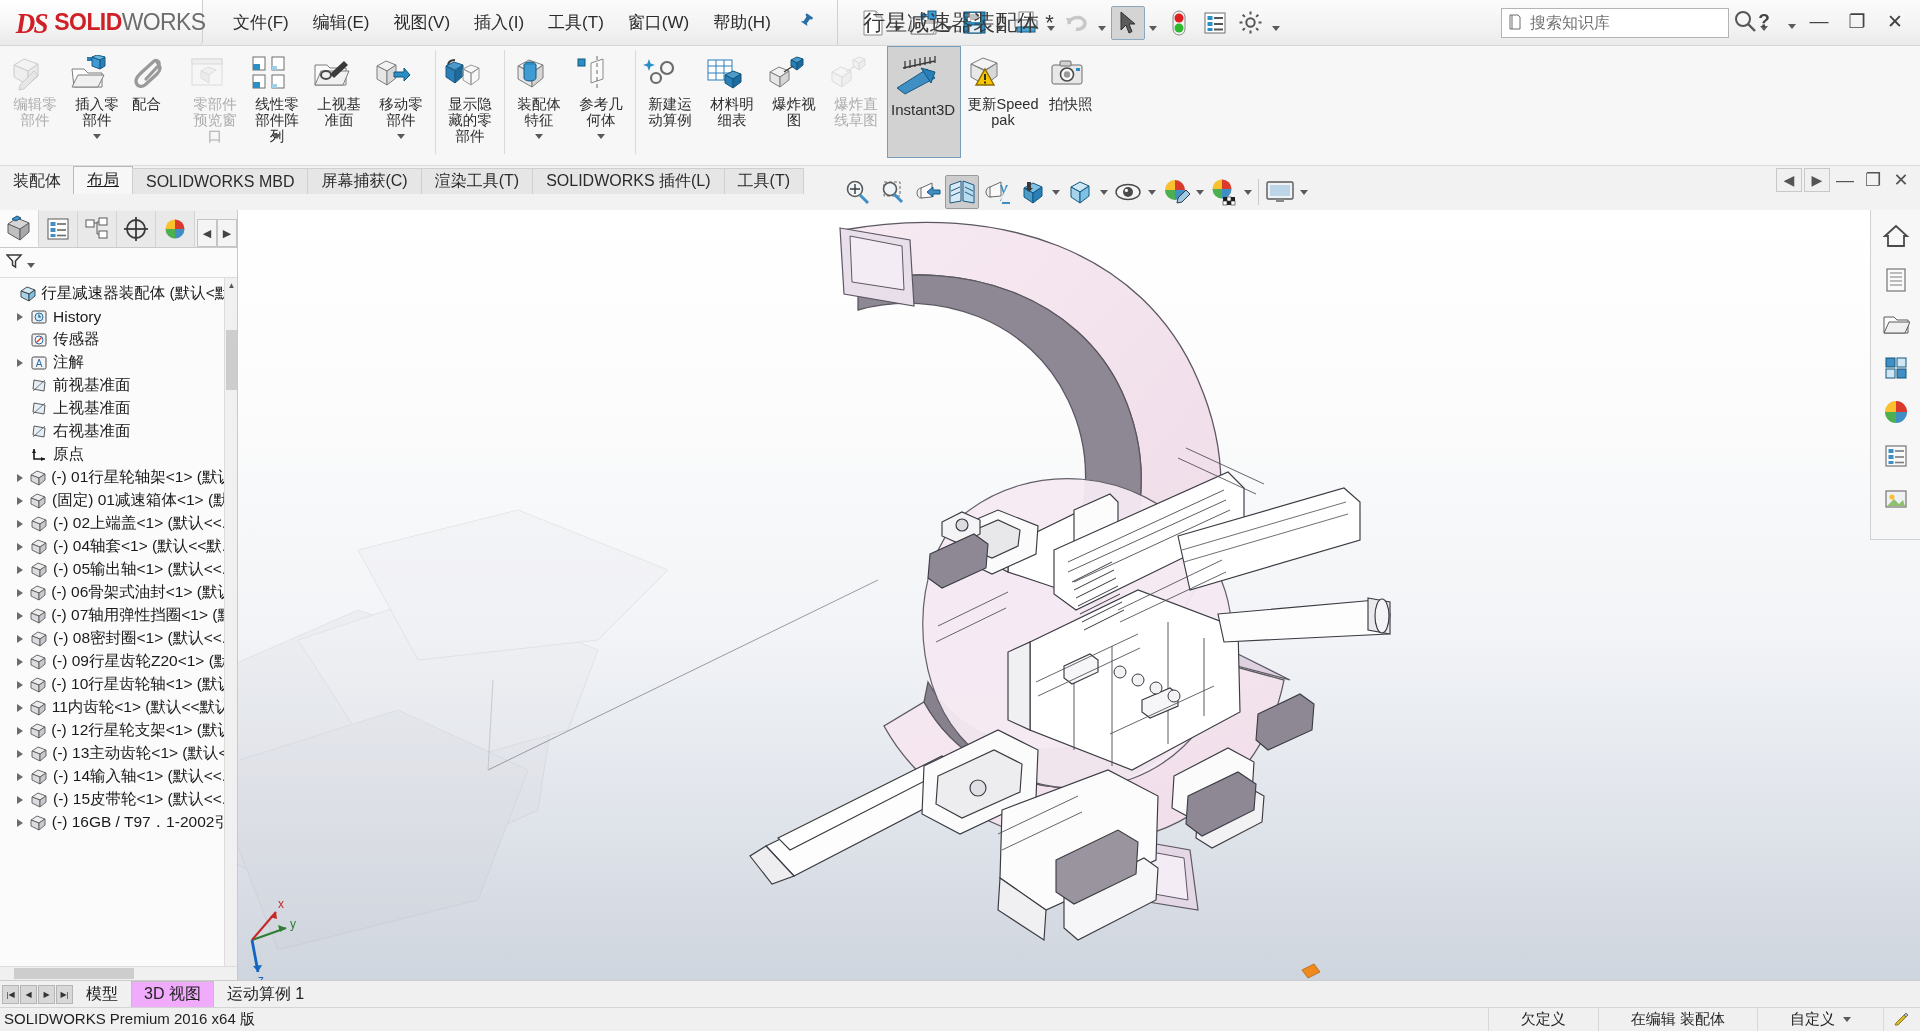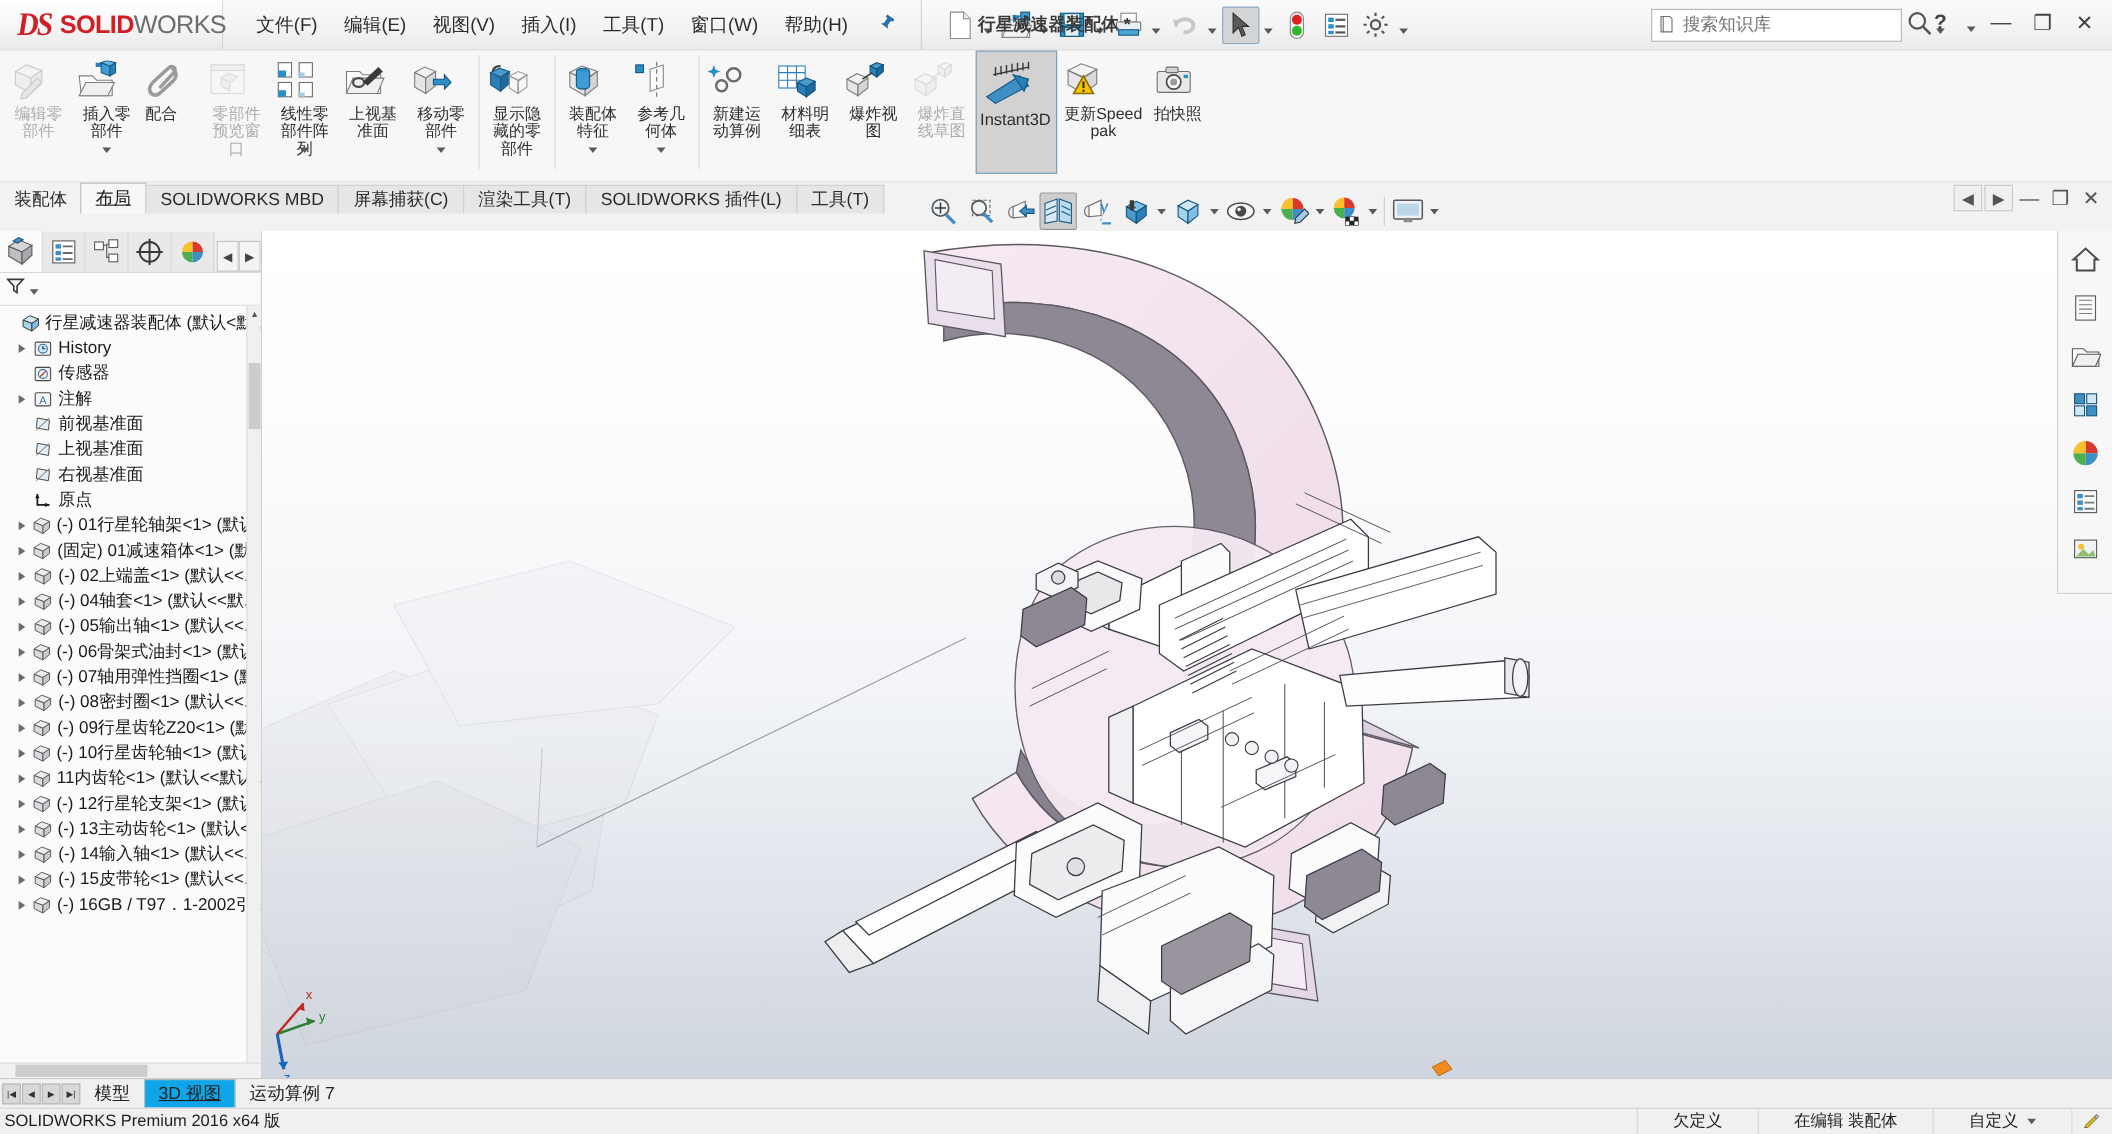--- a/index.html
+++ b/index.html
@@ -57,21 +57,21 @@
   }
   .qat-btn.active { background: #d4d4d4; border-color: #8aa8c0; }
   .qat-arrow {
     width: 13px; height: 34px; display: flex; align-items: flex-end; justify-content: center;
     cursor: pointer; padding-bottom: 9px;
   }
   .caret { width: 0; height: 0; border-left: 4px solid transparent; border-right: 4px solid transparent; border-top: 5px solid #5a5a5a; }
   .doc-title {
     position: absolute; left: 0; right: 3px; top: 0; height: 45px;
     display: flex; align-items: center; justify-content: center;
-    font-size: 16px; color: #3a3a3a; pointer-events: none; font-weight: bold;
+    font-size: 22px; color: #3a3a3a; pointer-events: none;
   }
   .search-area {
     position: absolute; right: 150px; top: 6px; display: flex; align-items: center;
   }
   .search-box {
     width: 228px; height: 30px; background: #fff; border: 1px solid #b4b4b4;
     display: flex; align-items: center; padding: 0 6px;
   }
   .search-box .kb-icon { color: #6a6a6a; font-size: 14px; margin-right: 6px; }
   .search-box input {
@@ -223,21 +223,21 @@
   }
   .nav-arrows { display: flex; align-items: center; margin-left: 2px; gap: 1px; }
   .nav-arr {
     width: 17px; height: 19px; background: #d8d8d8; border: 1px solid #b5b5b5;
     display: flex; align-items: center; justify-content: center; font-size: 8px; color: #333; cursor: pointer;
   }
   .btab {
     height: 25px; padding: 0 12px; display: flex; align-items: center; font-size: 16px;
     color: #222; cursor: pointer; border: 1px solid transparent; white-space: nowrap;
   }
-  .btab.active { background: #0ea5e9; border: 1px solid #c0c0c0; border-bottom-color: #fbfbfb; height: 27px; text-decoration: underline; }
+  .btab.active { background: #f0abfc; border: 1px solid #c0c0c0; border-bottom-color: #fbfbfb; height: 27px; }
   .statusbar {
     position: absolute; bottom: 0; left: 0; width: 1920px; height: 24px;
     background: #f0f0f0; border-top: 1px solid #d4d4d4;
     display: flex; align-items: center; font-size: 15px; color: #1f1f1f;
   }
   .sb-left { margin-left: 4px; text-align: right; }
   .sb-right { position: absolute; right: 0; display: flex; align-items: center; height: 24px; }
   .sb-cell {
     padding: 0 32px; height: 24px; display: flex; align-items: center;
     border-left: 1px solid #d8d8d8; white-space: nowrap;
@@ -1379,21 +1379,21 @@
 
   <div class="bottomtabs">
     <div class="nav-arrows">
       <div class="nav-arr">|◀</div>
       <div class="nav-arr">◀</div>
       <div class="nav-arr">▶</div>
       <div class="nav-arr">▶|</div>
     </div>
     <div class="btab">模型</div>
     <div class="btab active">3D 视图</div>
-    <div class="btab">运动算例 7</div>
+    <div class="btab">运动算例 1</div>
   </div>
 
   <div class="statusbar">
     <div class="sb-left">SOLIDWORKS Premium 2016 x64 版</div>
     <div class="sb-right">
       <div class="sb-cell">欠定义</div>
       <div class="sb-cell">在编辑 装配体</div>
       <div class="sb-cell cl">
         <span>自定义</span>
         <i class="caret" style="margin-left:8px;"></i>

